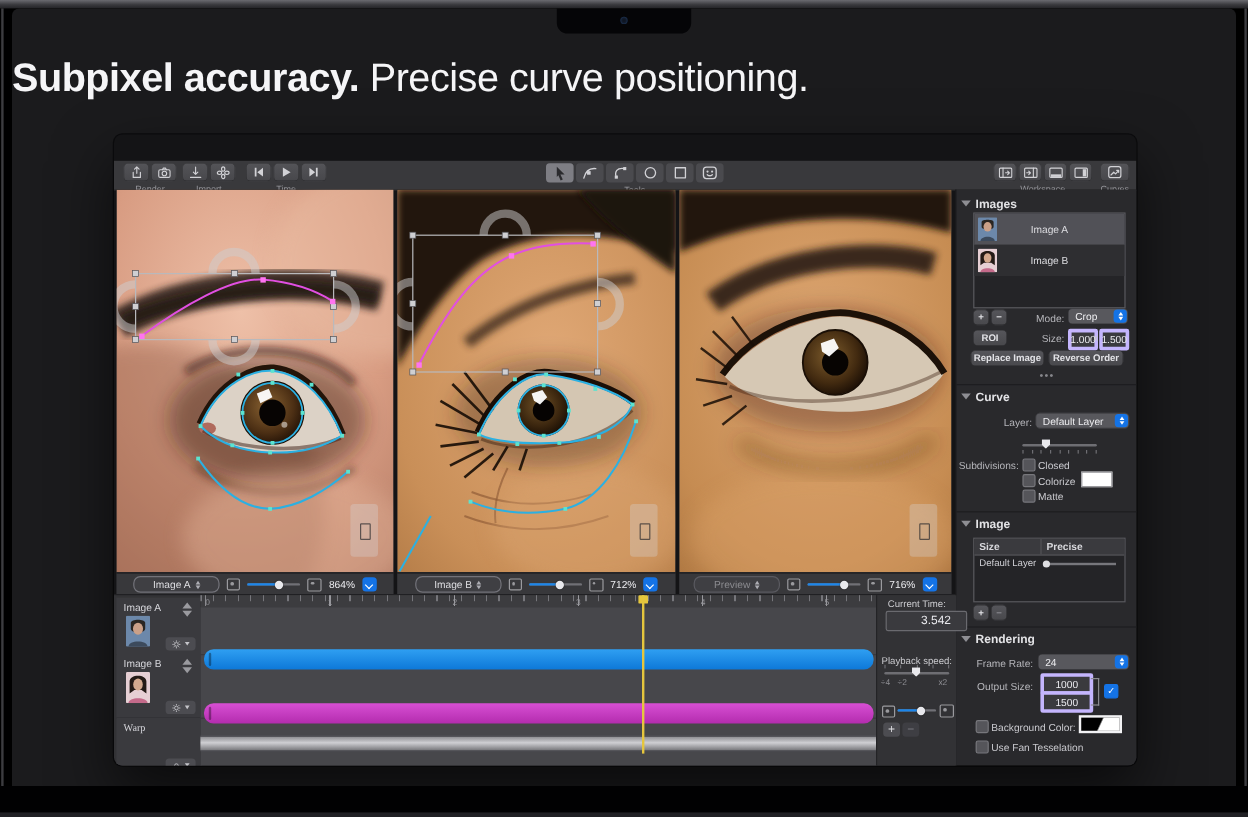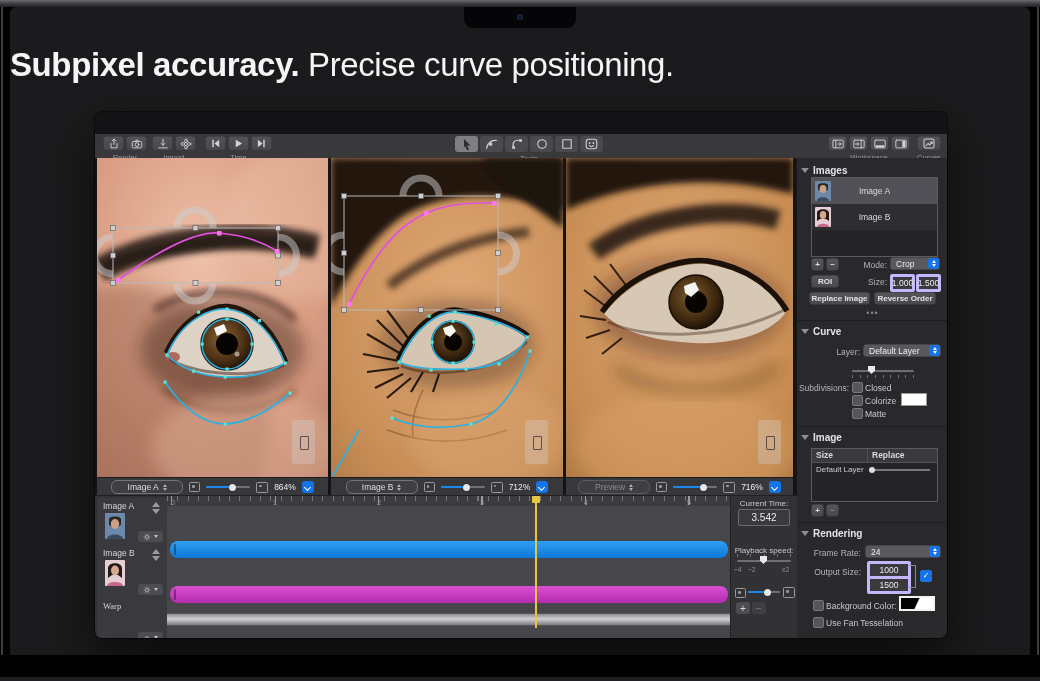--- a/index.html
+++ b/index.html
@@ -147,21 +147,21 @@
   .bar.blue{left:3px;top:35px;width:558px;height:17px;background:linear-gradient(#2f9ff2,#0d78d8);}
   .bar.mag{left:3px;top:80px;width:558px;height:17px;background:linear-gradient(#d84fd4,#b32cae);}
   .bar .cap{position:absolute;left:4px;top:3px;width:2px;height:11px;background:rgba(0,0,0,.35);border-radius:1px;}
   .bar.gray{left:0;top:107px;width:563px;height:11px;border-radius:0;
     background:linear-gradient(#8e8e92,#cfcfd3 45%,#7c7c80);border-top:1px solid #55555a;border-bottom:1px solid #55555a;}
   .playhead{position:absolute;left:440px;top:0;width:2px;height:132px;background:#e5c63d;z-index:5;}
   .playhead:before{content:"";position:absolute;left:-3px;top:0;width:8px;height:7px;background:#e5c63d;border-radius:1px;}
   .tright{position:absolute;left:635px;top:0;width:66px;height:143px;background:#323235;border-left:1px solid #232326;}
   .trlabel{position:absolute;width:100%;text-align:center;font-size:8px;color:#cacace;}
   .ctbox{position:absolute;left:7px;top:13px;width:50px;height:15px;background:#3a3a3e;border:1px solid #6a6a6f;
-    border-radius:2px;color:#e9e9ed;font-size:10px;display:flex;align-items:center;justify-content:center;}
+    border-radius:2px;color:#e9e9ed;font-size:10px;display:flex;align-items:center;justify-content:center;padding-left:16px;}
   .pbticklbl{position:absolute;font-size:7px;color:#8f8f94;}
   .tplus{position:absolute;width:14px;height:12px;border-radius:3px;background:#4c4c51;color:#dcdce0;
     font-size:10px;display:flex;align-items:center;justify-content:center;}
   .tplus.dim{color:#7e7e84;background:#3e3e43;}
   
   .ov{position:absolute;left:0;top:0;}
 </style>
 </head>
 <body>
 
@@ -669,21 +669,21 @@
         <div class="cblabel" style="left:68px;top:238px;">Colorize</div>
         <div class="swatchw" style="left:104px;top:235px;width:24px;height:11px;"></div>
         <div class="cb" style="left:55px;top:250px;"></div>
         <div class="cblabel" style="left:68px;top:251px;">Matte</div>
         <div class="sep" style="top:268px;"></div>
 
         <div class="sech" style="top:274px;"><span class="tri"></span><span>Image</span></div>
         <div class="ltable">
           <div class="lthead">
               <span class="c1">Size</span>
-              <span>Replace</span>
+              <span>Precise</span>
             </div>
           <div class="ltrow">
               <span>Default Layer</span>
               <div class="hslider"></div>
             </div>
         </div>
         <div class="sbtn" style="left:14px;top:346px;width:13px;">
             <span>+</span>
           </div>
         <div class="sbtn" style="left:29px;top:346px;width:13px;color:#8b8b90;">

